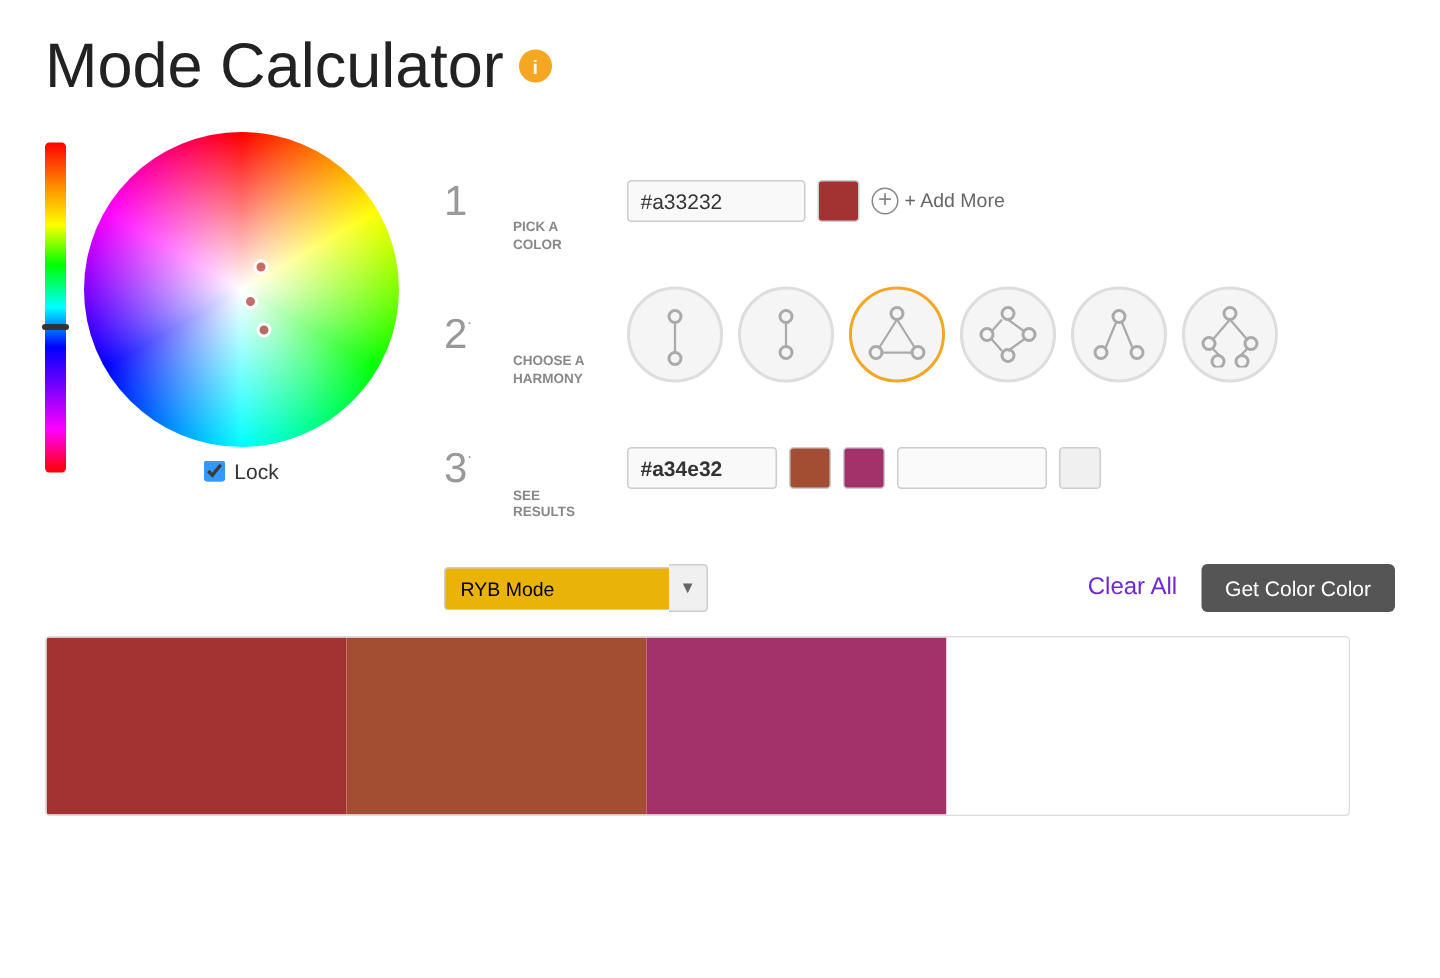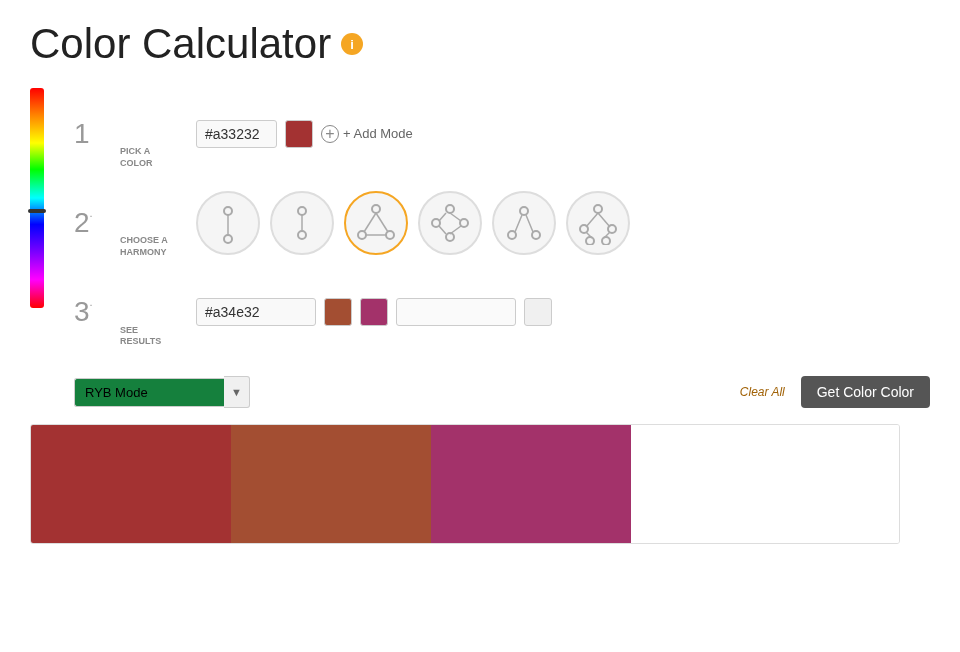--- a/index.html
+++ b/index.html
@@ -176,21 +176,21 @@
     .color-input-group {
       display: flex;
       align-items: center;
       gap: 8px;
     }
     .color-hex-input {
       border: 1px solid #ccc;
       border-radius: 3px;
       padding: 5px 8px;
       font-size: 14px;
-      width: 81px;
+      width: 119px;
       color: #333;
       background: #f9f9f9;
     }
     .color-swatch {
       width: 28px;
       height: 28px;
       border-radius: 3px;
       border: 1px solid #ccc;
       cursor: pointer;
     }
@@ -247,23 +247,24 @@
     .results-group {
       display: flex;
       align-items: center;
       gap: 8px;
     }
     .result-input {
       border: 1px solid #ccc;
       border-radius: 3px;
       padding: 5px 8px;
       font-size: 14px;
-      width: 120px;
+      width: 100px;
       color: #333;
       background: #f9f9f9;
+      font-weight: bold;
     }
     .result-input.empty {
       background: #fafafa;
     }
 
     
     .bottom-controls {
       display: flex;
       align-items: center;
       justify-content: space-between;
@@ -273,21 +274,21 @@
       display: flex;
       align-items: center;
       gap: 0;
     }
     .mode-select {
       border: 1px solid #ccc;
       border-right: none;
       border-radius: 3px 0 0 3px;
       padding: 6px 10px;
       font-size: 13px;
-      background: #15803d;
+      background: #eab308;
       cursor: pointer;
       appearance: none;
       -webkit-appearance: none;
       padding-right: 24px;
       width: 150px;
     }
     .mode-select-arrow {
       border: 1px solid #ccc;
       border-left: none;
       border-radius: 0 3px 3px 0;
@@ -300,27 +301,26 @@
       font-size: 11px;
       color: #666;
       cursor: pointer;
     }
     .right-buttons {
       display: flex;
       align-items: center;
       gap: 16px;
     }
     .clear-all-btn {
-      color: #a16207;
-      font-size: 12px;
+      color: #6d28d9;
+      font-size: 16px;
       cursor: pointer;
       background: none;
       border: none;
       text-decoration: none;
-      font-style: italic;
     }
     .get-scheme-btn {
       background: #555;
       color: white;
       border: none;
       border-radius: 4px;
       padding: 8px 16px;
       font-size: 14px;
       cursor: pointer;
     }
@@ -342,48 +342,62 @@
     }
     .palette-swatch.empty {
       flex: 1;
       background: white;
     }
   </style>
 </head>
 <body>
 
 <div class="page-title">
-  <span>Color Calculator</span>
+  <span>Mode Calculator</span>
   <span class="info-icon">i</span>
 </div>
 
 <div class="main-area">
 
   <div class="wheel-area">
 
     <div class="hue-slider">
       <div class="hue-slider-handle"></div>
     </div>
 
+    <div>
+      <div class="color-wheel-container">
+        <div class="color-wheel">
+
+          <div class="wheel-dot" style="top:43%;left:56%;"></div>
+          <div class="wheel-dot" style="top:54%;left:53%;"></div>
+          <div class="wheel-dot" style="top:63%;left:57%;"></div>
+        </div>
+      </div>
+      <div class="wheel-controls">
+        <input type="checkbox" class="lock-checkbox" checked="" style="">
+        <span class="lock-label">Lock</span>
+      </div>
+    </div>
   </div>
 
   <div class="right-panel">
 
     <div class="step-row">
       <div class="step-number">1</div>
       <div class="step-label">
         <span>PICK A</span><br>
         <span>COLOR</span>
       </div>
       <div class="color-input-group">
         <input type="text" class="color-hex-input" value="#a33232" style="">
         <div class="color-swatch" style="background:#a33232;"></div>
         <a class="add-more-btn">
           <span class="plus-circle">+</span>
-          <span>+ Add Mode</span>
+          <span>+ Add More</span>
         </a>
       </div>
     </div>
 
     <div class="step-row">
       <div class="step-number">2<sup>.</sup></div>
       <div class="step-label">
         <span>CHOOSE A</span><br>
         <span>HARMONY</span>
       </div>

